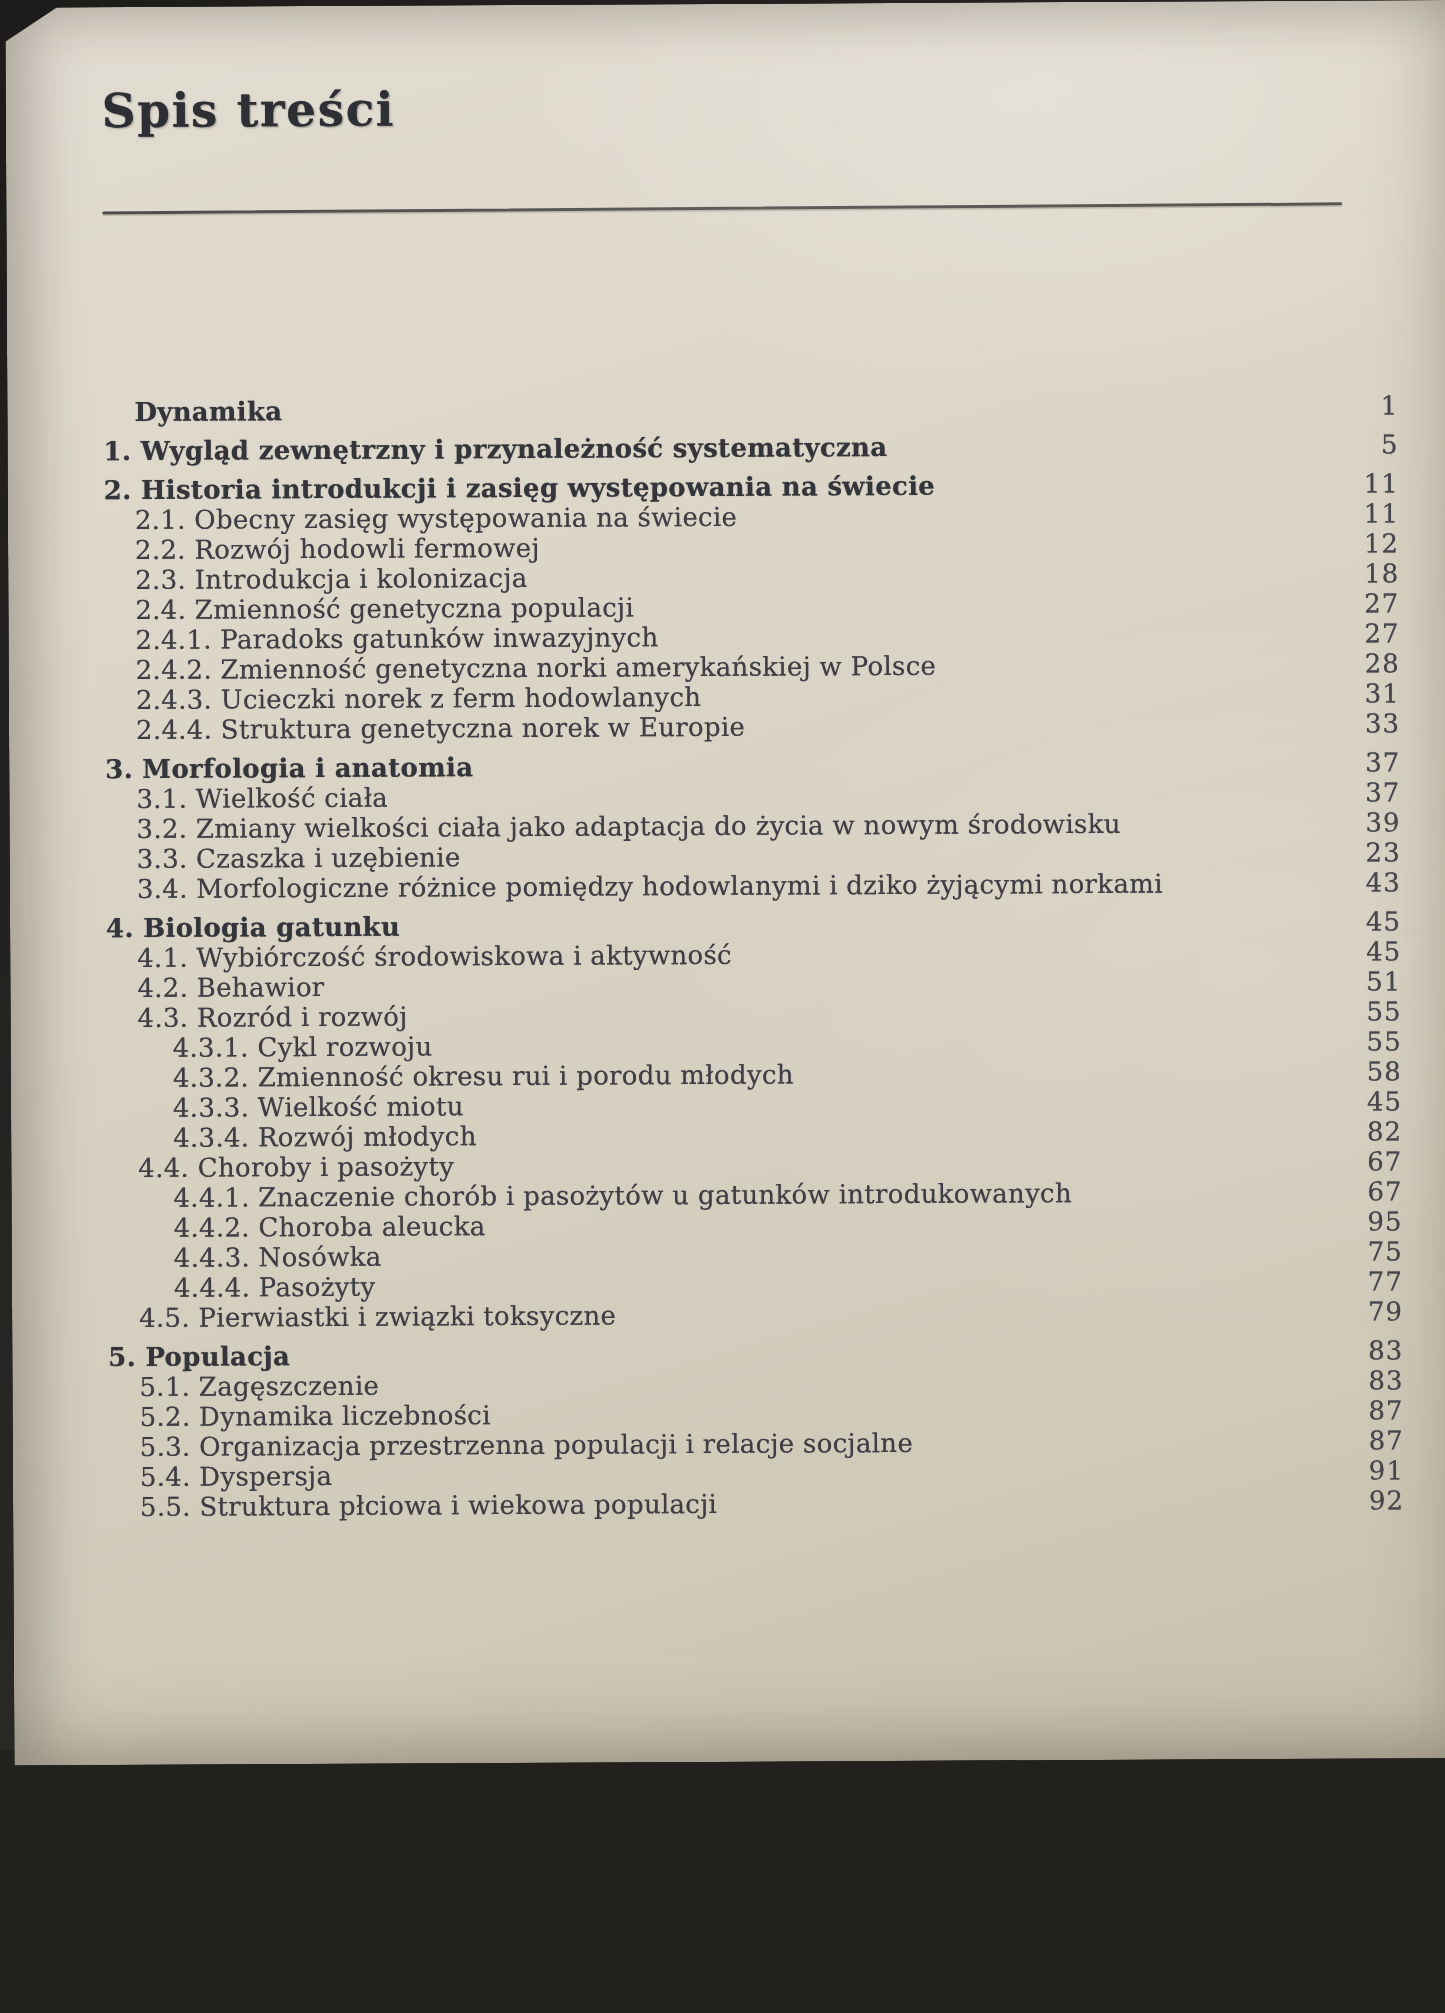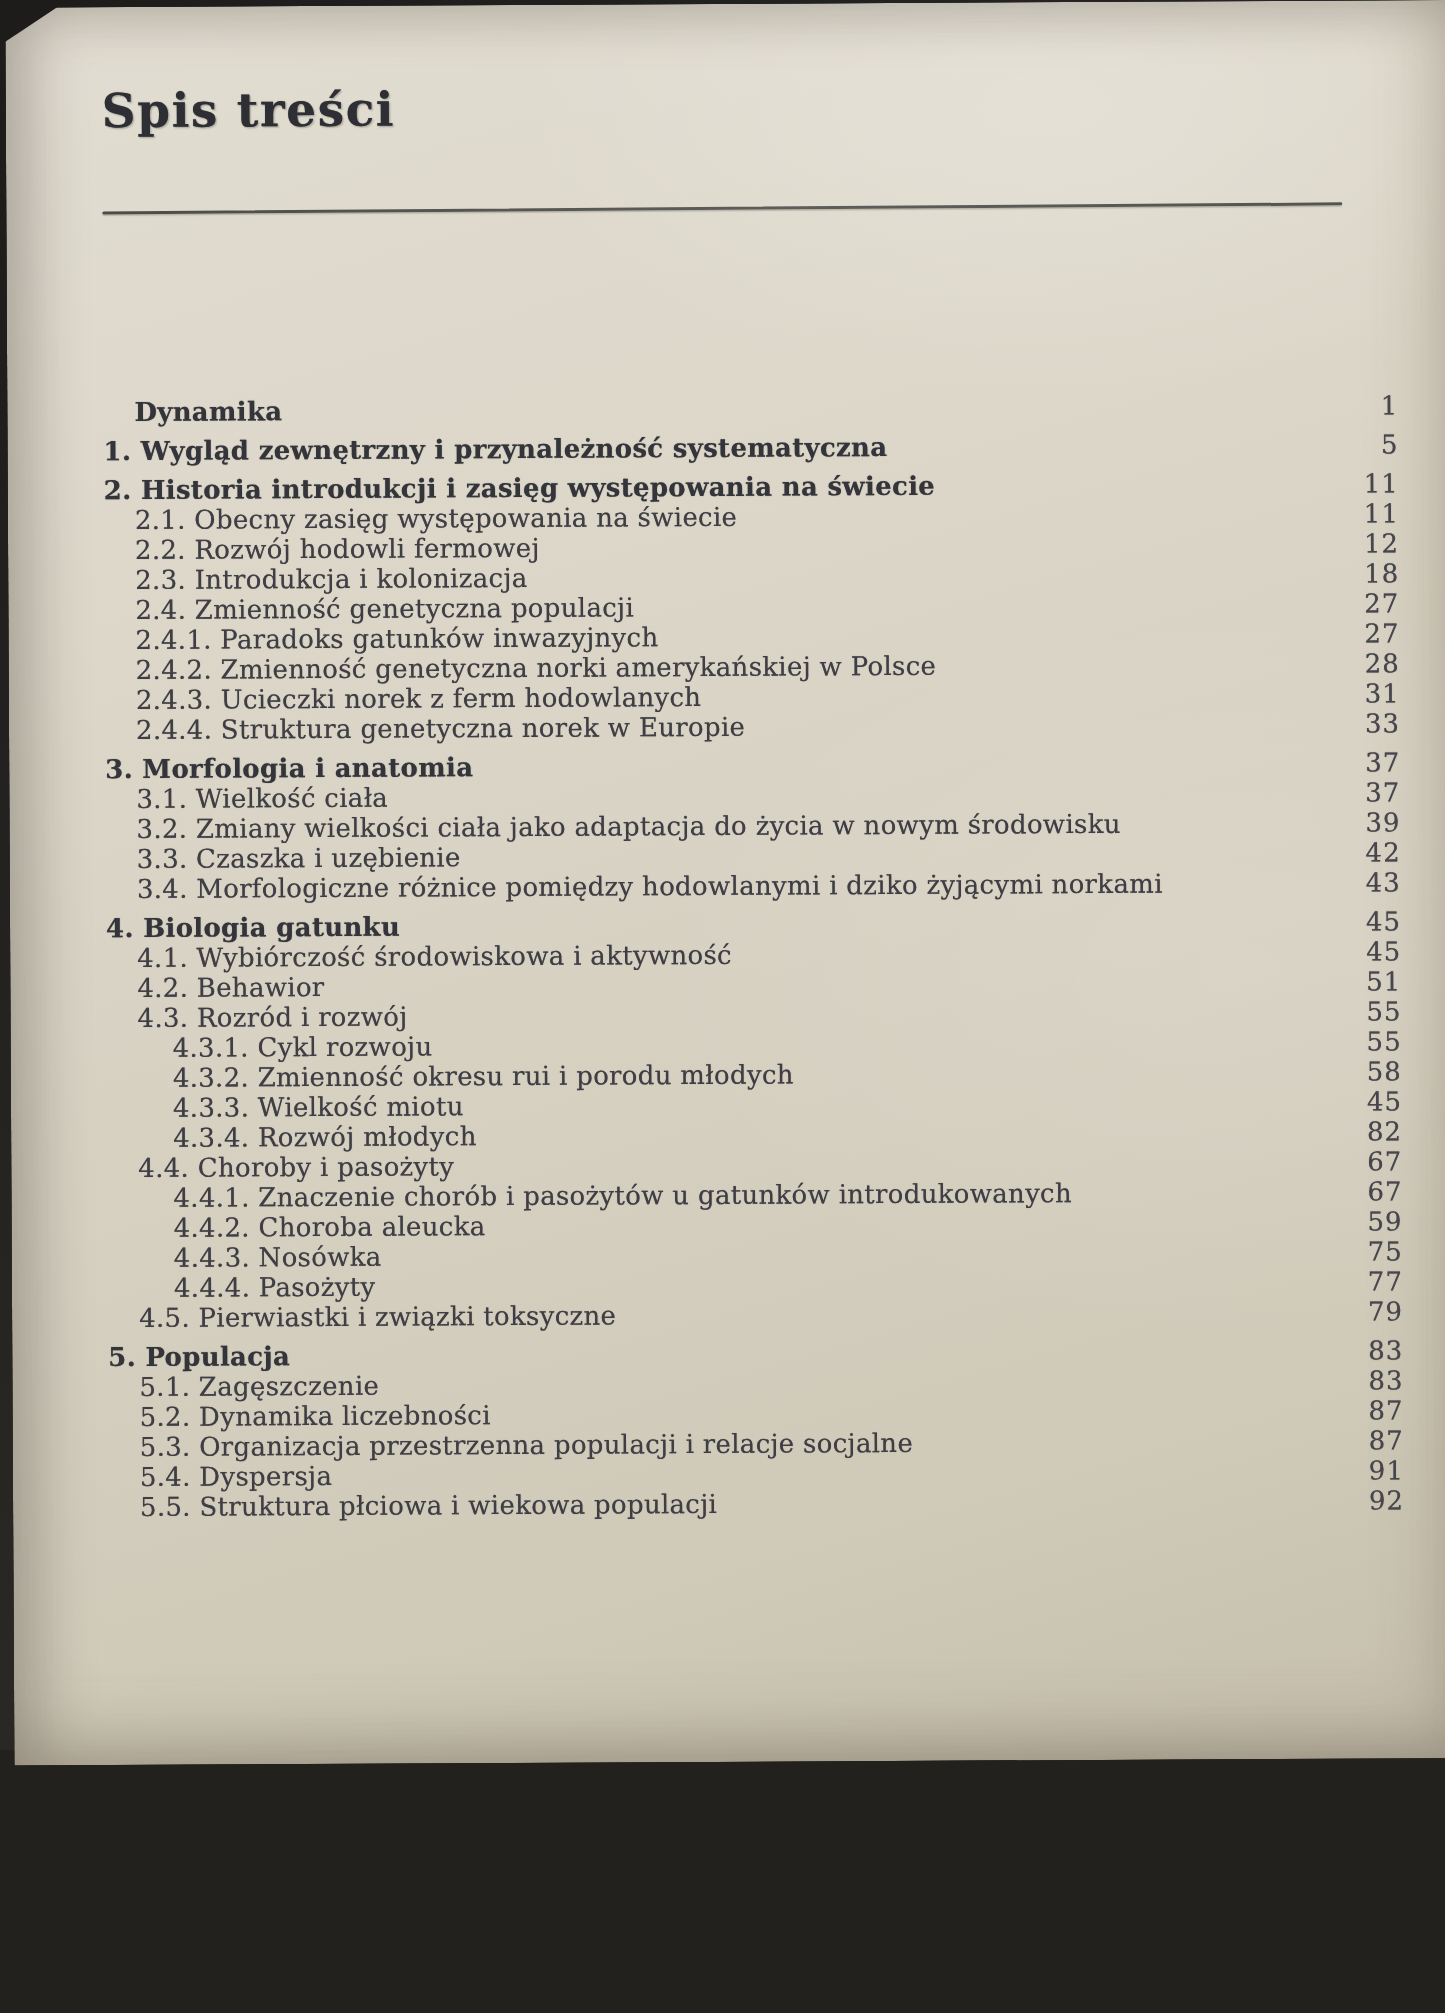--- a/index.html
+++ b/index.html
@@ -143,21 +143,21 @@
           <div class="row lvl1">
             <span class="label">3.1. Wielkość ciała</span>
             <span class="pageno">37</span>
           </div>
           <div class="row lvl1">
             <span class="label">3.2. Zmiany wielkości ciała jako adaptacja do życia w nowym środowisku</span>
             <span class="pageno">39</span>
           </div>
           <div class="row lvl1">
             <span class="label">3.3. Czaszka i uzębienie</span>
-            <span class="pageno">42</span>
+            <span class="pageno">23</span>
           </div>
           <div class="row lvl1">
             <span class="label">3.4. Morfologiczne różnice pomiędzy hodowlanymi i dziko żyjącymi norkami</span>
             <span class="pageno">43</span>
           </div>
           <div class="row lvl0 bold">
             <span class="label">4. Biologia gatunku</span>
             <span class="pageno">45</span>
           </div>
           <div class="row lvl1">
@@ -191,21 +191,21 @@
           <div class="row lvl1">
             <span class="label">4.4. Choroby i pasożyty</span>
             <span class="pageno">67</span>
           </div>
           <div class="row lvl2">
             <span class="label">4.4.1. Znaczenie chorób i pasożytów u gatunków introdukowanych</span>
             <span class="pageno">67</span>
           </div>
           <div class="row lvl2">
             <span class="label">4.4.2. Choroba aleucka</span>
-            <span class="pageno">59</span>
+            <span class="pageno">95</span>
           </div>
           <div class="row lvl2">
             <span class="label">4.4.3. Nosówka</span>
             <span class="pageno">75</span>
           </div>
           <div class="row lvl2">
             <span class="label">4.4.4. Pasożyty</span>
             <span class="pageno">77</span>
           </div>
           <div class="row lvl1">

